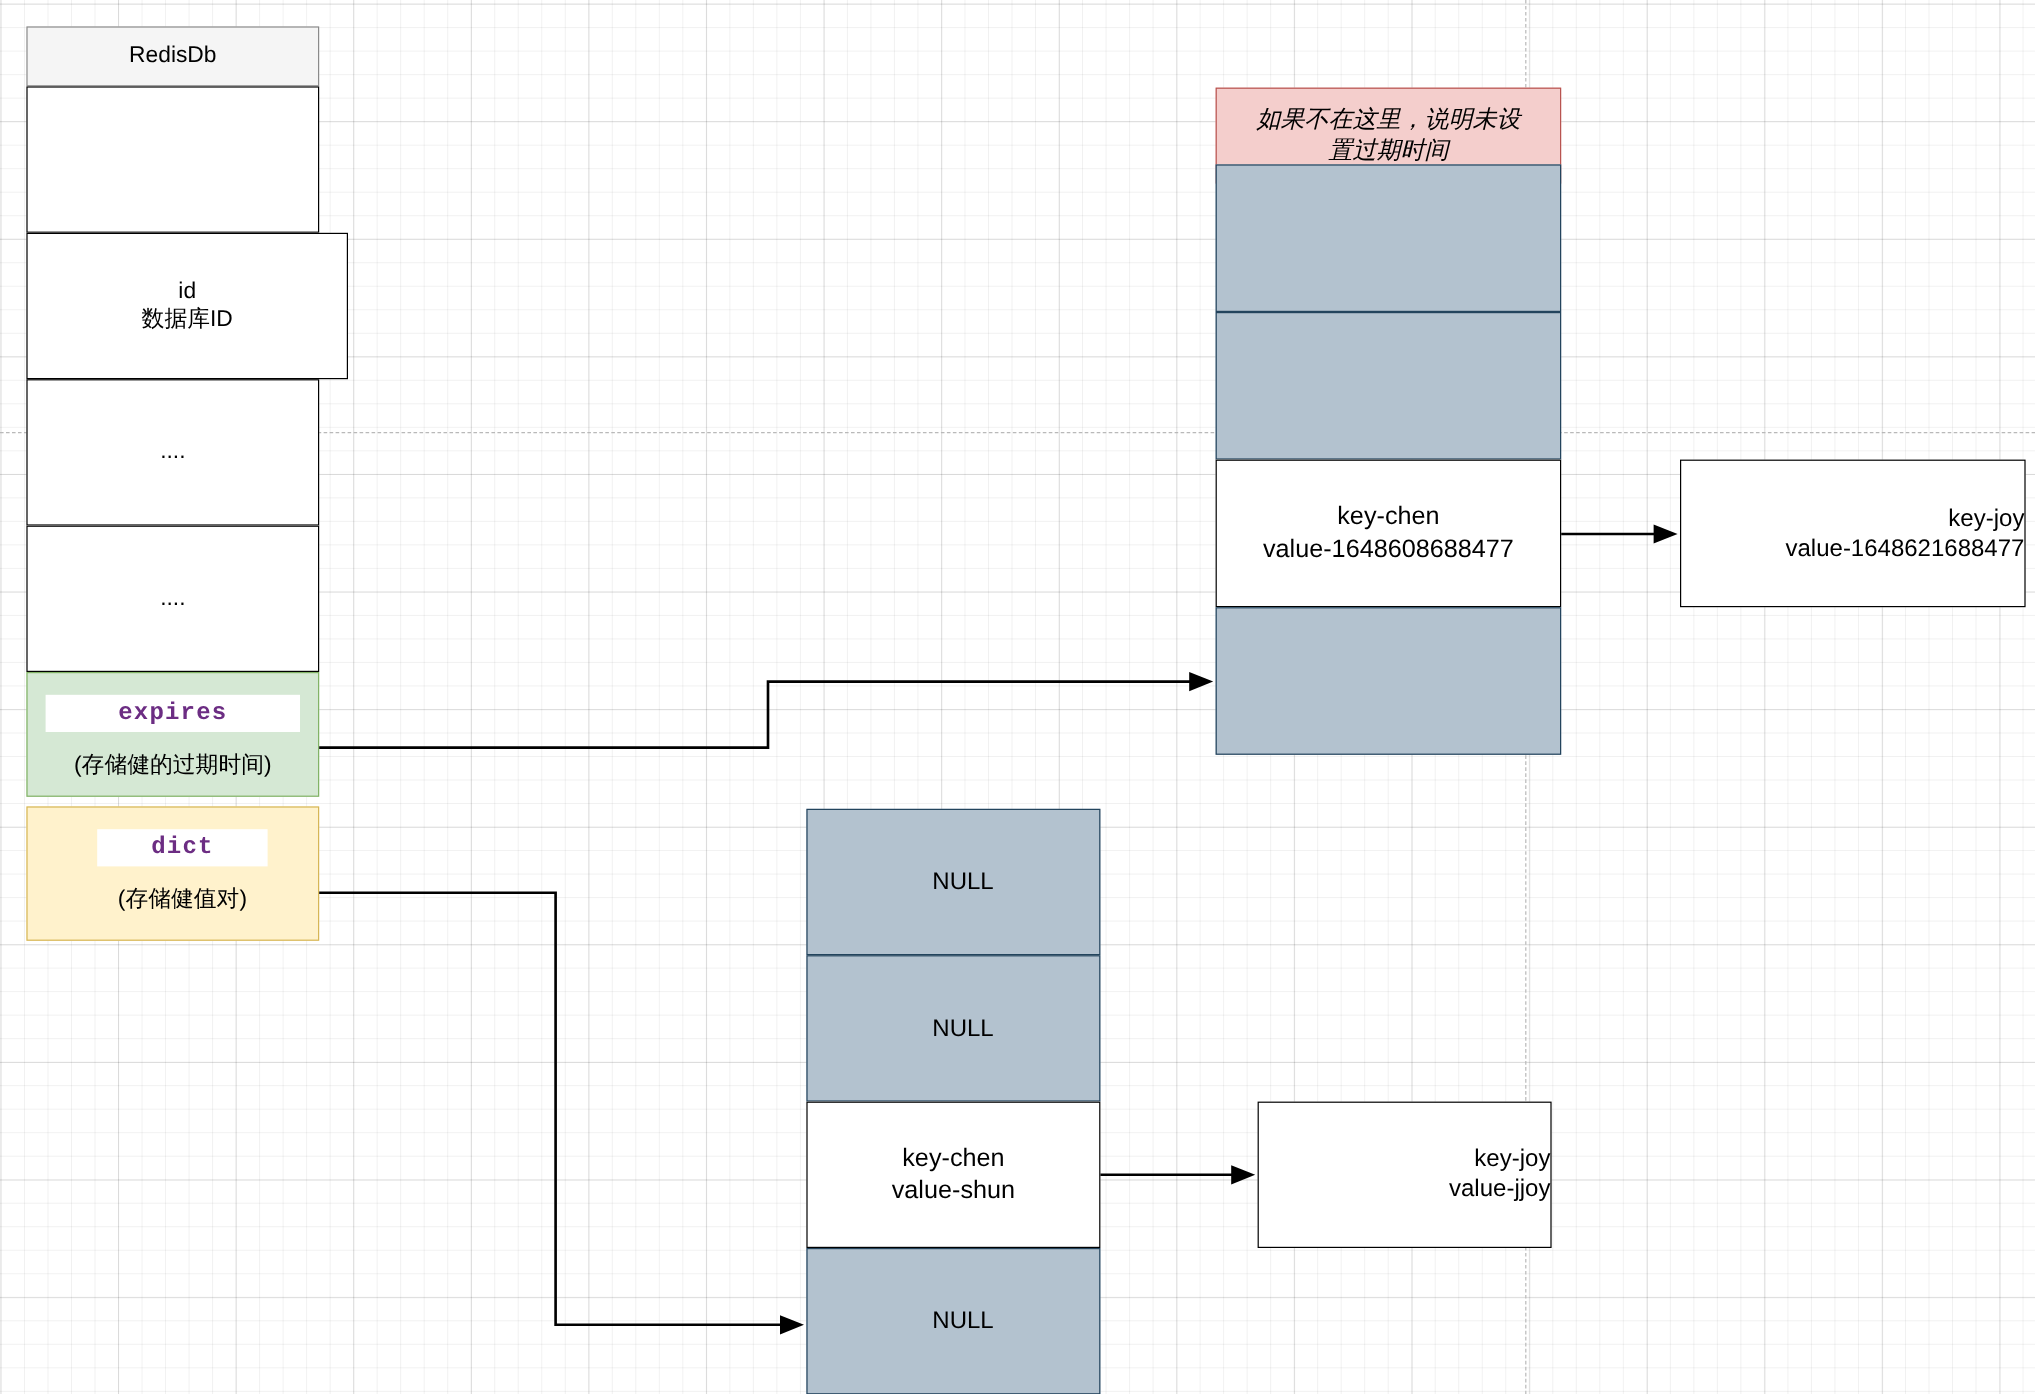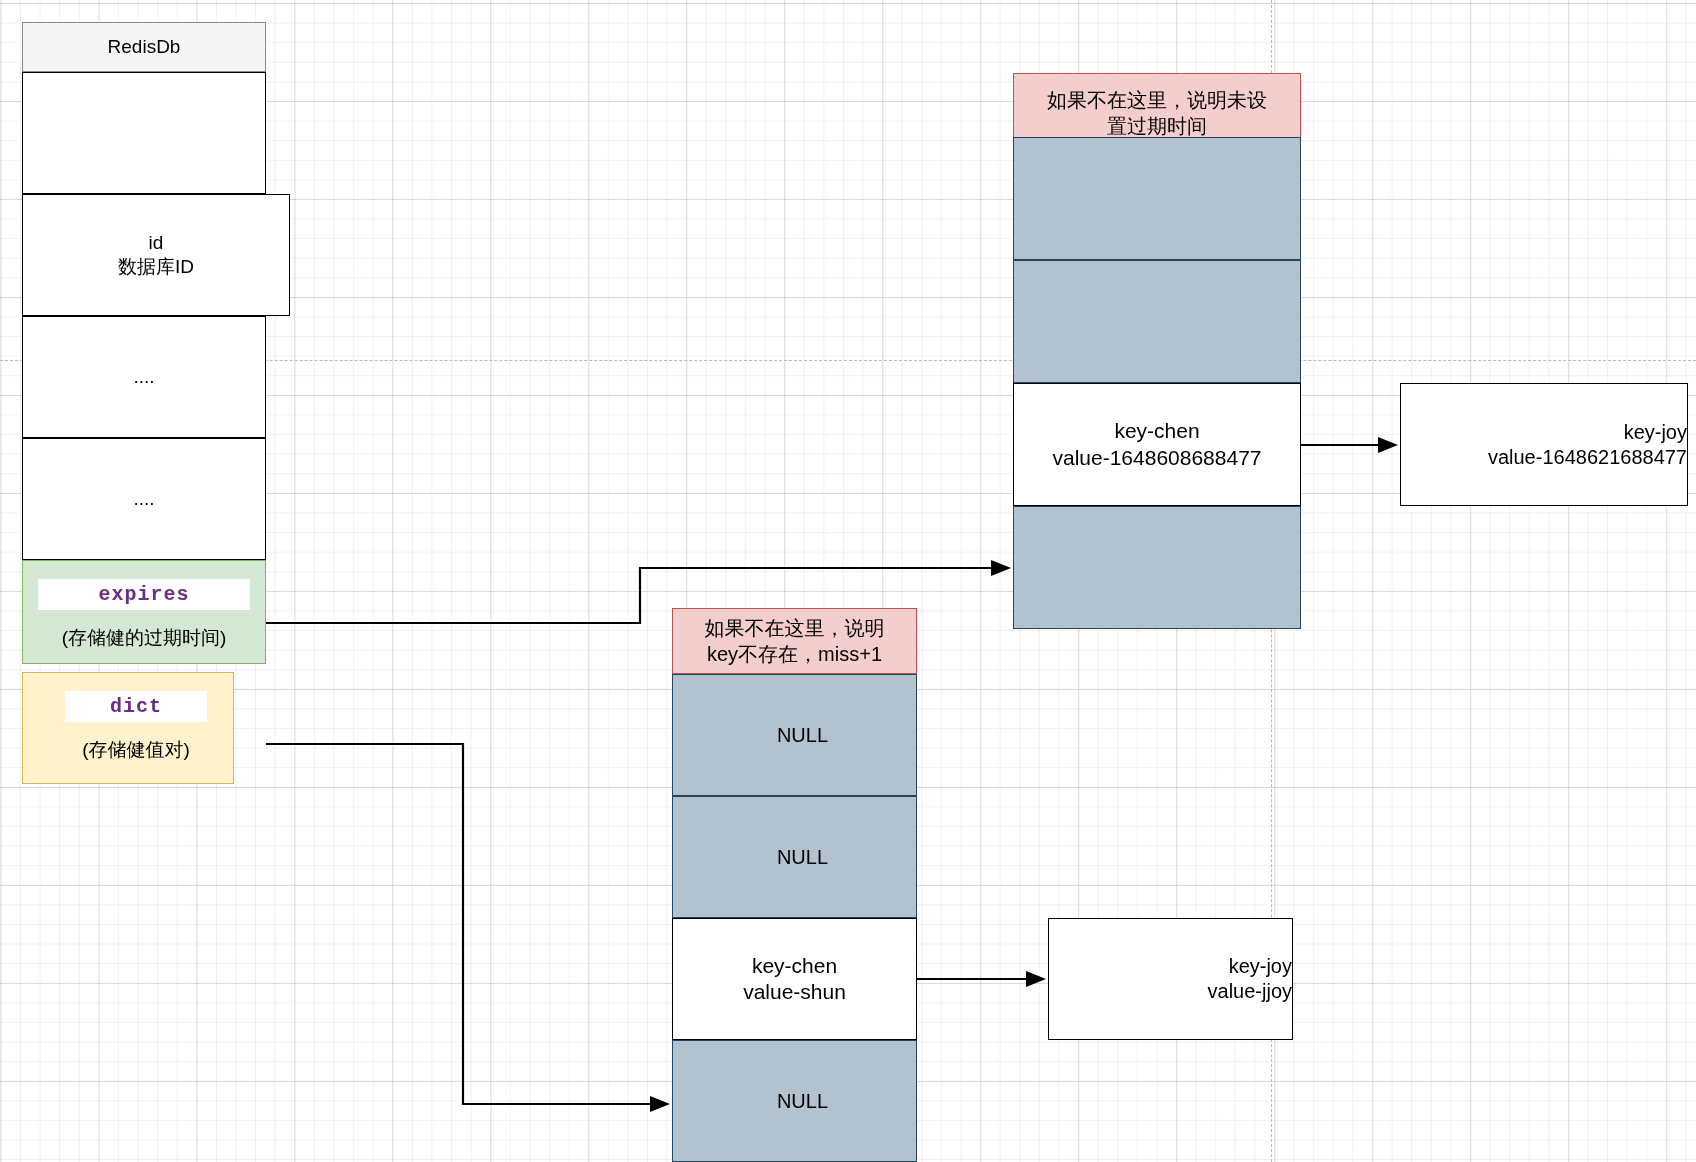--- a/index.html
+++ b/index.html
@@ -165,26 +165,26 @@
 
   <div class="box db-cell" style="left:22px; top:438px; width:244px; height:122px;">
     <span>....</span>
   </div>
 
   <div class="box db-cell-green" style="left:22px; top:560px; width:244px; height:104px; padding-top:18px;">
     <span class="code-chip" style="width:200px;">expires</span>
     <span class="sub-note" style="margin-top:16px;">(存储健的过期时间)</span>
   </div>
 
-  <div class="box db-cell-yellow" style="left:22px; top:672px; width:212px; height:112px; padding-top:18px;padding-left:16px;">
+  <div class="box db-cell-yellow" style="left:22px; top:672px; width:244px; height:112px; padding-top:18px;padding-left:16px;">
     <span class="code-chip" style="width:130px;">dict</span>
     <span class="sub-note" style="margin-top:16px;">(存储健值对)</span>
   </div>
 
-  <div class="box note-red" style="left:1013px; top:73px; width:288px; height:80px;">
+  <div class="box note-red" style="left:1013px; top:73px; width:288px; height:80px;font-style:italic;">
     <span>如果不在这里，说明未设</span>
     <span>置过期时间</span>
   </div>
 
   <div class="box bucket" style="left:1013px; top:137px; width:288px; height:123px;">
     <span></span>
   </div>
 
   <div class="box bucket" style="left:1013px; top:260px; width:288px; height:123px;">
     <span></span>
@@ -197,24 +197,20 @@
 
   <div class="box bucket" style="left:1013px; top:506px; width:288px; height:123px;">
     <span></span>
   </div>
 
   <div class="box node-box" style="left:1400px; top:383px; width:288px; height:123px;">
     <span>key-joy</span>
     <span>value-1648621688477</span>
   </div>
 
-  <div class="box note-red" style="left:672px; top:608px; width:245px; height:66px;">
-    <span>如果不在这里，说明</span>
-    <span>key不存在，miss+1</span>
-  </div>
 
   <div class="box bucket" style="left:672px; top:674px; width:245px; height:122px;">
     <span>NULL</span>
   </div>
 
   <div class="box bucket" style="left:672px; top:796px; width:245px; height:122px;">
     <span>NULL</span>
   </div>
 
   <div class="box bucket-filled" style="left:672px; top:918px; width:245px; height:122px;">

